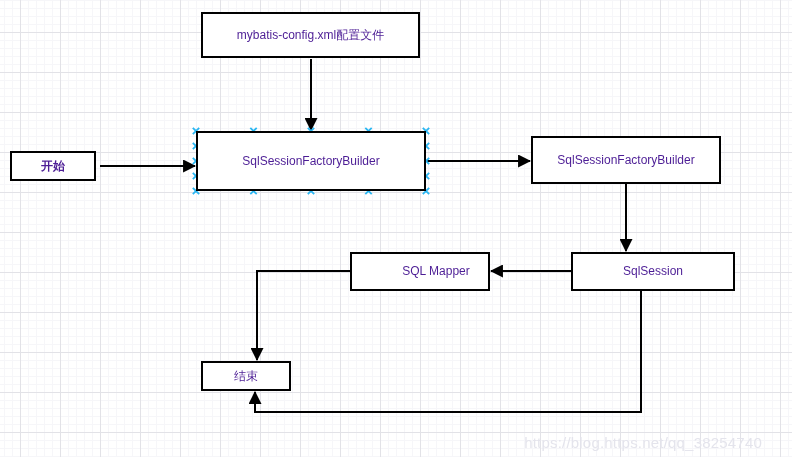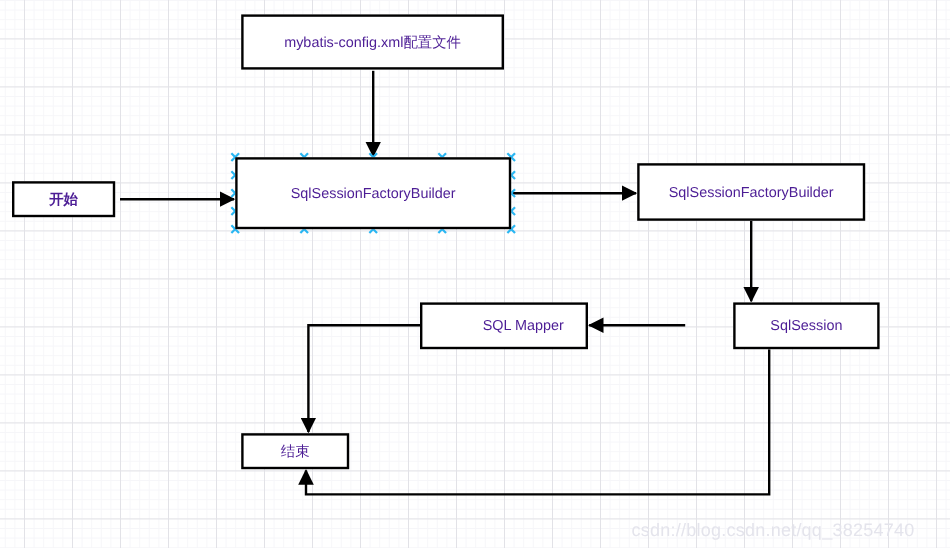--- a/index.html
+++ b/index.html
@@ -136,21 +136,21 @@
       </div>
       <div class="node" style="left: 10px; top: 151px; width: 86px; height: 30px; border-color: rgb(0, 0, 0); background: rgb(255, 255, 255); font-weight: bold;">
         <span class="node-label">开始</span>
       </div>
       <div class="node" style="left: 531px; top: 136px; width: 190px; height: 48px; border-color: rgb(0, 0, 0); background: rgb(255, 255, 255);">
         <span class="node-label">SqlSessionFactoryBuilder</span>
       </div>
       <div class="node" style="left: 350px; top: 252px; width: 140px; height: 39px; border-color: rgb(0, 0, 0); background: rgb(255, 255, 255); padding-left: 32px;">
         <span class="node-label">SQL Mapper</span>
       </div>
-      <div class="node" style="left: 571px; top: 252px; width: 122px; height: 39px; border-color: rgb(0, 0, 0); background: rgb(255, 255, 255); margin-left: 40px;">
+      <div class="node" style="left: 571px; top: 252px; width: 164px; height: 39px; border-color: rgb(0, 0, 0); background: rgb(255, 255, 255);">
         <span class="node-label">SqlSession</span>
       </div>
       <div class="node" style="left: 201px; top: 361px; width: 90px; height: 30px; border-color: rgb(0, 0, 0); background: rgb(255, 255, 255);">
         <span class="node-label">结束</span>
       </div>
     </div>
-  <div id="watermark" style="color: rgb(228, 228, 236);">csdn://blog.csdn.net/qq_38254740</div>
+  <div id="watermark" style="color: rgb(228, 228, 236);">https://blog.https.net/qq_38254740</div>
 </div>
 
 </body></html>

